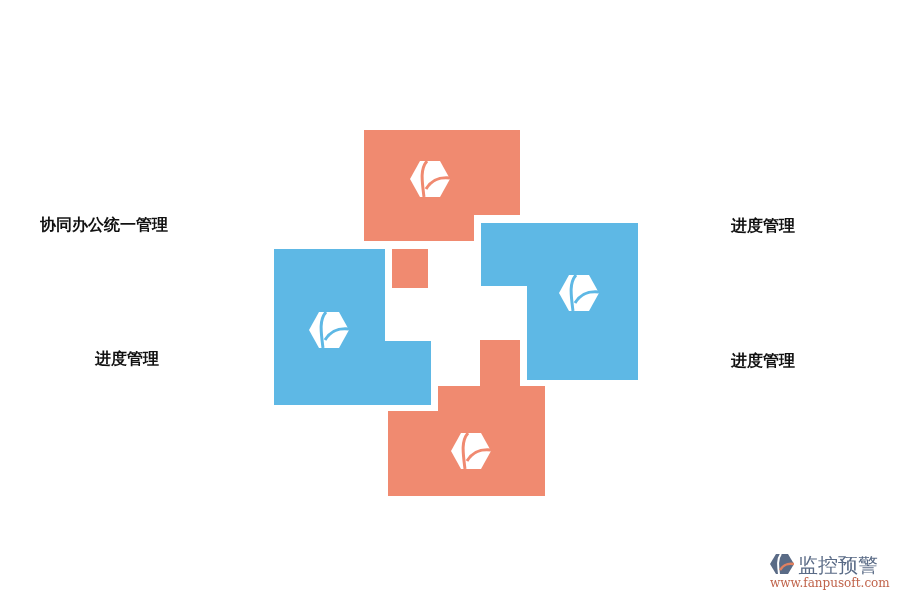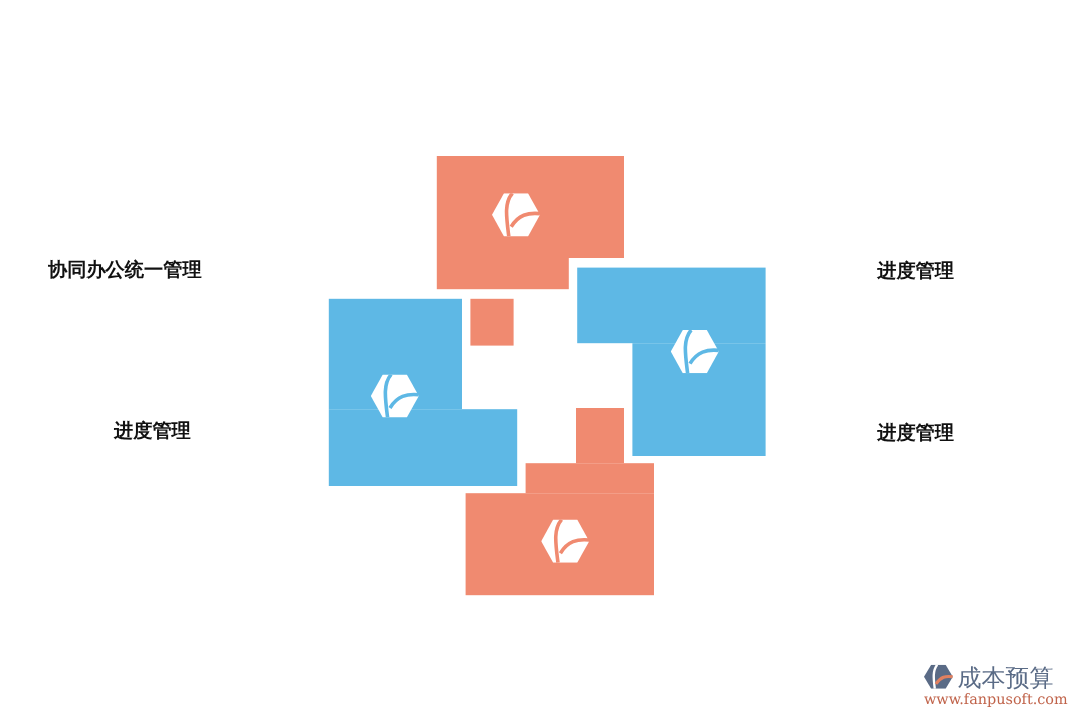--- a/index.html
+++ b/index.html
@@ -71,15 +71,15 @@
   <path d="M17,0 C10,8 12,20 14,36" stroke="#f08a70" stroke-width="3" fill="none"></path>
   <path d="M16,28 C22,18 30,16 40,17" stroke="#f08a70" stroke-width="3" fill="none"></path>
 </svg>
 
 <div class="logo">
   <svg class="logo-mark" viewBox="0 0 24 20">
     <polygon points="6,0 18,0 24,10 18,20 6,20 0,10" fill="#5a6b86"></polygon>
     <path d="M11,0 C7,5 8,12 9,20" stroke="#ffffff" stroke-width="2" fill="none"></path>
     <path d="M10,16 C14,10 18,9 24,10" stroke="#e08060" stroke-width="2.5" fill="none"></path>
   </svg>
-  <span class="logo-text-cn">成本预算</span>
+  <span class="logo-text-cn">监控预警</span>
   <span class="logo-text-url">www.fanpusoft.com</span>
 </div>
 
 </body></html>

